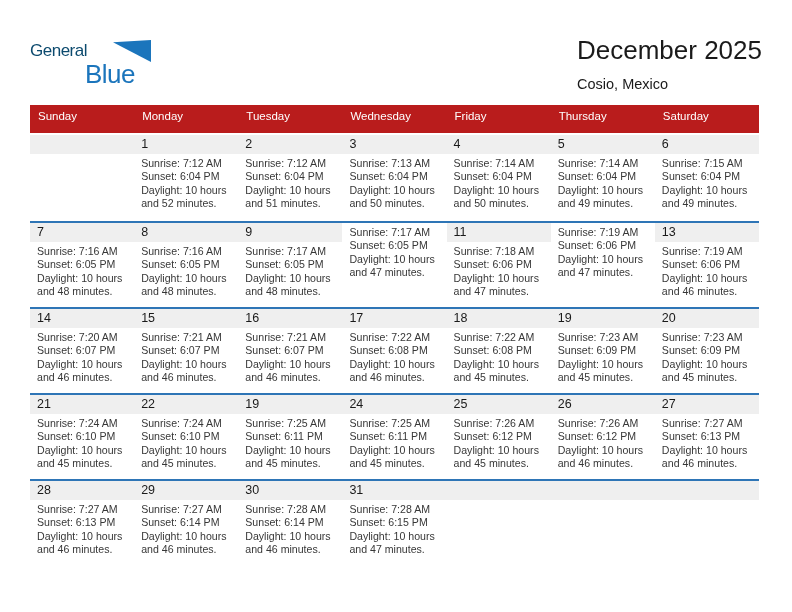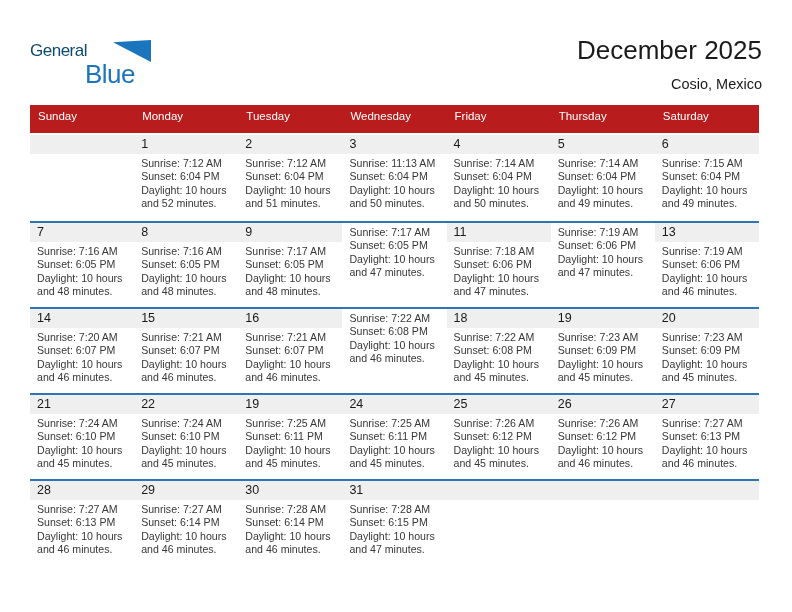--- a/index.html
+++ b/index.html
@@ -10,21 +10,21 @@
 
   
   .top-bar { position: absolute; left: 30px; right: 30px; top: 34px; height: 66px; }
 
   .logo { position: absolute; left: 0; top: 4px; width: 140px; height: 58px; }
   .logo-line1 { font-size: 17px; letter-spacing: -0.5px; color: #0c4a6e; font-weight: normal; line-height: 26px; }
   .logo-line2 { font-size: 26px; letter-spacing: -0.5px; color: #1b75bc; font-weight: normal; line-height: 24px; padding-left: 55px; margin-top: -2px; }
   .logo-triangle { position: absolute; left: 83px; top: 2px; width: 38px; height: 22px;
                    background: #1b75bc; clip-path: polygon(0 10%, 100% 0, 100% 100%); }
 
-  .title-block { position: absolute; right: 0; top: 0; text-align: right; }
+  .title-block { position: absolute; right: 0; top: 0; text-align: left; }
   .page-title { font-size: 26px; color: #1a1a1a; font-weight: normal; line-height: 32px; }
   .page-subtitle { font-size: 14.5px; color: #1a1a1a; font-weight: normal; margin-top: 10px; }
 
   
   .calendar { position: absolute; left: 30px; top: 105px; width: 729px; }
 
   .day-header-row { display: grid; grid-template-columns: repeat(7, 1fr); background: #b91c1c; height: 28px; margin-bottom: 2px; }
   .day-header { color: #ffffff; font-size: 11.5px; line-height: 22px; padding-left: 8px;
                 white-space: nowrap; overflow: hidden; }
 
@@ -83,21 +83,21 @@
             <div class="day-details">
               <div class="detail-line">Sunrise: 7:12 AM</div>
               <div class="detail-line">Sunset: 6:04 PM</div>
               <div class="detail-line">Daylight: 10 hours</div>
               <div class="detail-line">and 51 minutes.</div>
             </div>
           </div>
           <div class="day-cell">
             <div class="date-band">3</div>
             <div class="day-details">
-              <div class="detail-line">Sunrise: 11:13 AM</div>
+              <div class="detail-line">Sunrise: 7:13 AM</div>
               <div class="detail-line">Sunset: 6:04 PM</div>
               <div class="detail-line">Daylight: 10 hours</div>
               <div class="detail-line">and 50 minutes.</div>
             </div>
           </div>
           <div class="day-cell">
             <div class="date-band">4</div>
             <div class="day-details">
               <div class="detail-line">Sunrise: 7:14 AM</div>
               <div class="detail-line">Sunset: 6:04 PM</div>
@@ -209,20 +209,21 @@
           <div class="day-cell">
             <div class="date-band">16</div>
             <div class="day-details">
               <div class="detail-line">Sunrise: 7:21 AM</div>
               <div class="detail-line">Sunset: 6:07 PM</div>
               <div class="detail-line">Daylight: 10 hours</div>
               <div class="detail-line">and 46 minutes.</div>
             </div>
           </div>
           <div class="day-cell">
+            <div class="date-band">17</div>
             <div class="day-details">
               <div class="detail-line">Sunrise: 7:22 AM</div>
               <div class="detail-line">Sunset: 6:08 PM</div>
               <div class="detail-line">Daylight: 10 hours</div>
               <div class="detail-line">and 46 minutes.</div>
             </div>
           </div>
           <div class="day-cell">
             <div class="date-band">18</div>
             <div class="day-details">

